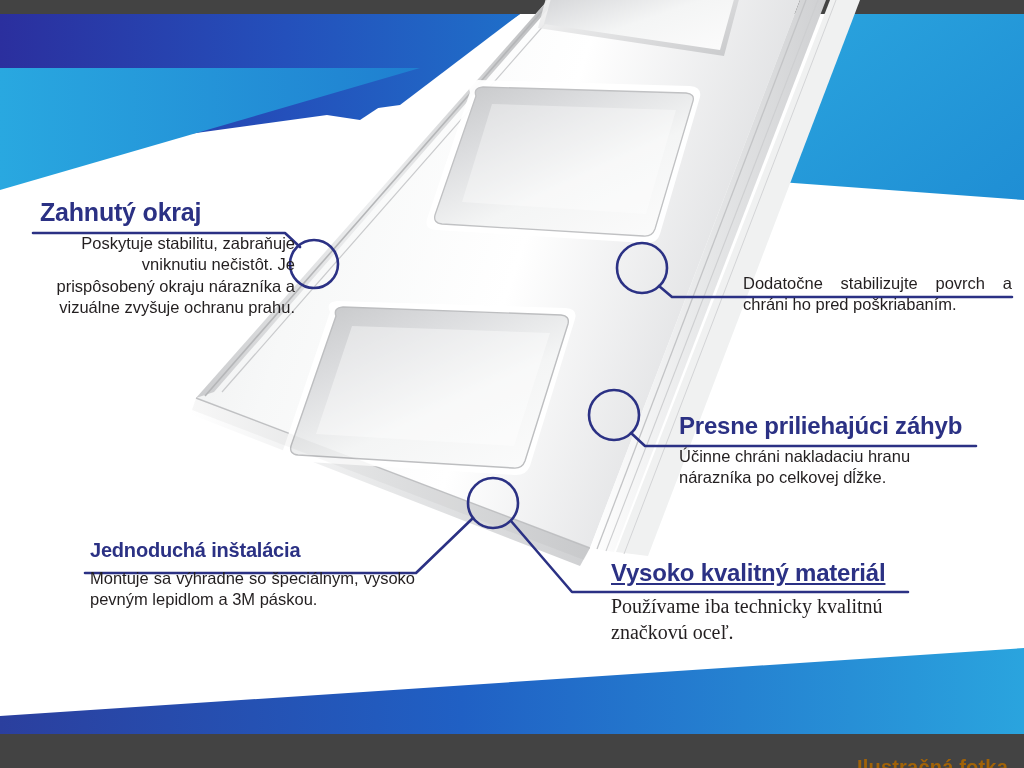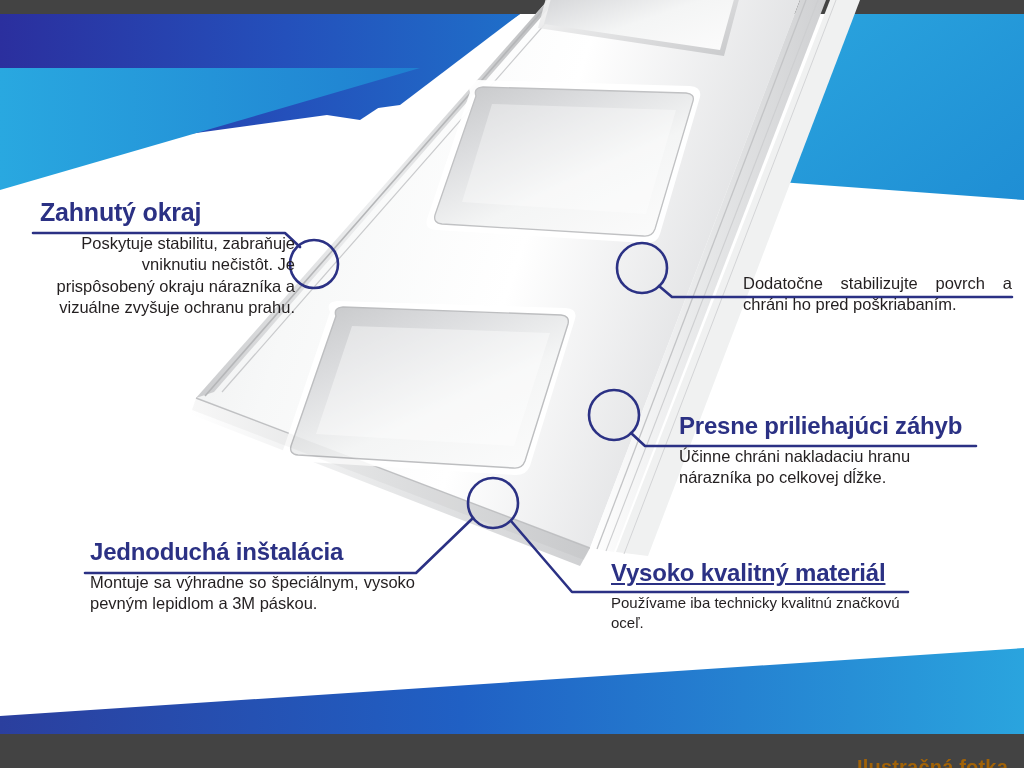--- a/index.html
+++ b/index.html
@@ -52,26 +52,26 @@
 
   #callout-3d           { left: 740px; top: 265px; width: 272px; }
   #callout-3d .callout-title { font-size: 25px; padding-left: 3px; }
   #callout-3d .callout-body  { font-size: 16.5px; padding-left: 3px; padding-top: 8px; text-align: justify; }
 
   #callout-zahyb        { left: 676px; top: 414px; width: 300px; }
   #callout-zahyb .callout-title { font-size: 24px; padding-left: 3px; }
   #callout-zahyb .callout-body  { font-size: 16.5px; padding-left: 3px; padding-top: 8px; }
 
   #callout-instalacia   { left: 85px;  top: 540px; width: 330px; }
-  #callout-instalacia .callout-title { font-size: 24px; padding-left: 5px; }
+  #callout-instalacia .callout-title { font-size: 20px; padding-left: 5px; }
   #callout-instalacia .callout-body  { font-size: 16.5px; padding-left: 5px; padding-top: 8px; text-align: justify; }
 
   #callout-material     { left: 608px; top: 561px; width: 300px; }
   #callout-material .callout-title { font-size: 24px; padding-left: 3px; text-decoration: underline; }
-  #callout-material .callout-body  { font-size: 15px; padding-left: 3px; padding-top: 8px; }
+  #callout-material .callout-body  { font-size: 20px; padding-left: 3px; padding-top: 8px; font-family: Liberation Serif, serif; }
 
   #footer-label {
     position: absolute;
     right: 16px;
     top: 756px;
     color: #a16207;
     font-size: 20px;
     font-weight: bold;
     letter-spacing: 0.2px;
     white-space: nowrap;

